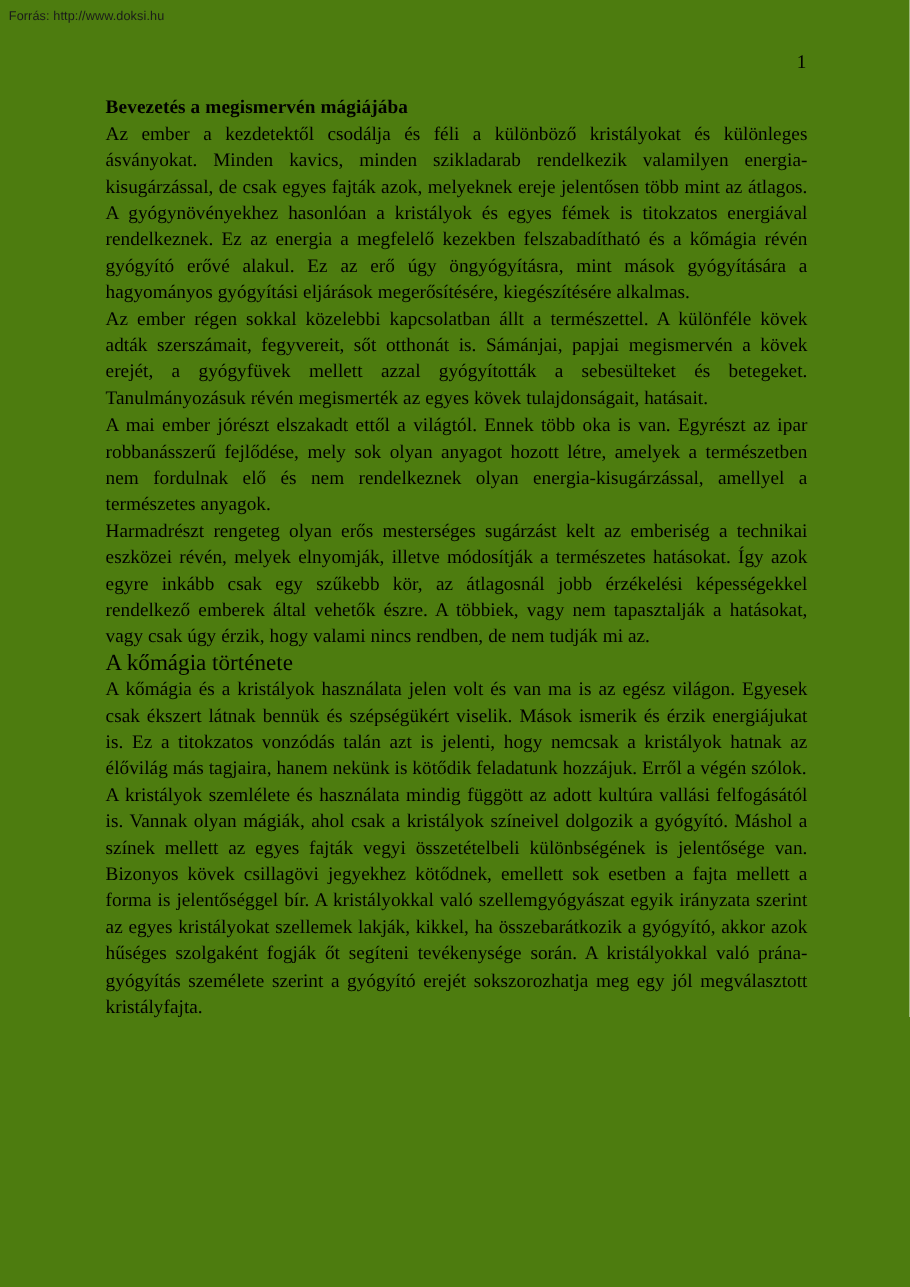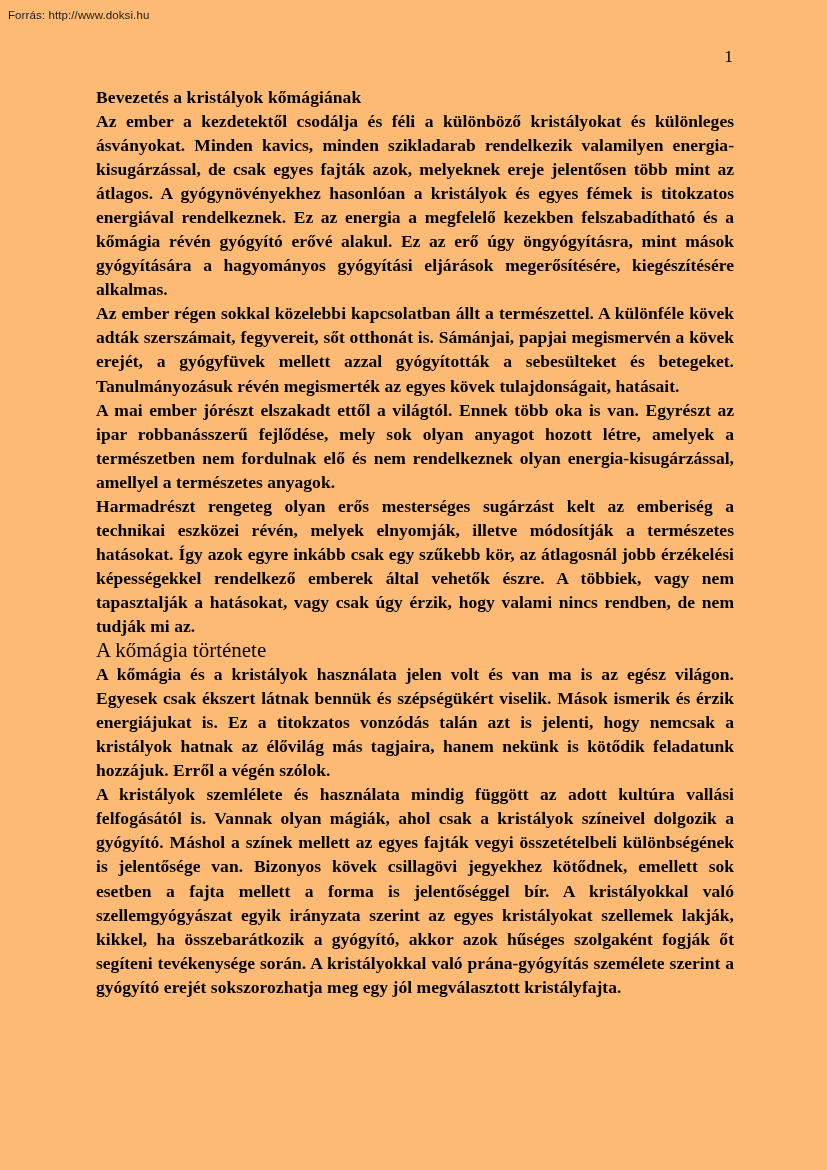--- a/index.html
+++ b/index.html
@@ -9,21 +9,21 @@
     background: #ffffff;
   }
   body {
     font-family: "Liberation Serif", "DejaVu Serif", serif;
     color: #000000;
   }
   .page {
     position: relative;
     width: 827px;
     height: 1170px;
-    background: #fdba74;
+    background: #4d7c0f;
     overflow: hidden;
     box-sizing: border-box;
   }
   
   .source-header {
     position: absolute;
     top: 9px;
     left: 8px;
     font-family: "Liberation Sans", "DejaVu Sans", sans-serif;
     font-size: 11.5px;
@@ -61,41 +61,40 @@
   p.para {
     margin: 0;
     font-size: 17.5px;
     line-height: 24.05px;
     text-align: justify;
     text-justify: inter-word;
     hyphens: none;
     -webkit-hyphens: none;
     letter-spacing: 0.02px;
     word-spacing: 0.1px;
-    font-weight: bold;
   }
   .subhead {
     margin: 0;
     font-size: 21px;
     line-height: 24.05px;
     text-align: left;
     font-weight: normal;
   }
 </style>
 </head>
 <body>
 
 <div class="page">
 
   <div class="source-header">Forrás: http://www.doksi.hu</div>
 
   <div class="page-number">1</div>
 
   <div class="content">
-    <h1 class="doc-title">Bevezetés a kristályok kőmágiának</h1>
+    <h1 class="doc-title">Bevezetés a megismervén mágiájába</h1>
     <div id="blocks">
         <p class="para">Az ember a kezdetektől csodálja és féli a különböző kristályokat és különleges ásványokat. Minden kavics, minden szikladarab rendelkezik valamilyen energia-kisugárzással, de csak egyes fajták azok, melyeknek ereje jelentősen több mint az átlagos. A gyógynövényekhez hasonlóan a kristályok és egyes fémek is titokzatos energiával rendelkeznek. Ez az energia a megfelelő kezekben felszabadítható és a kőmágia révén gyógyító erővé alakul. Ez az erő úgy öngyógyításra, mint mások gyógyítására a hagyományos gyógyítási eljárások megerősítésére, kiegészítésére alkalmas.</p>
         <p class="para">Az ember régen sokkal közelebbi kapcsolatban állt a természettel. A különféle kövek adták szerszámait, fegyvereit, sőt otthonát is. Sámánjai, papjai megismervén a kövek erejét, a gyógyfüvek mellett azzal gyógyították a sebesülteket és betegeket. Tanulmányozásuk révén megismerték az egyes kövek tulajdonságait, hatásait.</p>
         <p class="para">A mai ember jórészt elszakadt ettől a világtól. Ennek több oka is van. Egyrészt az ipar robbanásszerű fejlődése, mely sok olyan anyagot hozott létre, amelyek a természetben nem fordulnak elő és nem rendelkeznek olyan energia-kisugárzással, amellyel a természetes anyagok.</p>
         <p class="para">Harmadrészt rengeteg olyan erős mesterséges sugárzást kelt az emberiség a technikai eszközei révén, melyek elnyomják, illetve módosítják a természetes hatásokat. Így azok egyre inkább csak egy szűkebb kör, az átlagosnál jobb érzékelési képességekkel rendelkező emberek által vehetők észre. A többiek, vagy nem tapasztalják a hatásokat, vagy csak úgy érzik, hogy valami nincs rendben, de nem tudják mi az.</p>
         <p class="subhead">A kőmágia története</p>
         <p class="para">A kőmágia és a kristályok használata jelen volt és van ma is az egész világon. Egyesek csak ékszert látnak bennük és szépségükért viselik. Mások ismerik és érzik energiájukat is. Ez a titokzatos vonzódás talán azt is jelenti, hogy nemcsak a kristályok hatnak az élővilág más tagjaira, hanem nekünk is kötődik feladatunk hozzájuk. Erről a végén szólok.</p>
         <p class="para">A kristályok szemlélete és használata mindig függött az adott kultúra vallási felfogásától is. Vannak olyan mágiák, ahol csak a kristályok színeivel dolgozik a gyógyító. Máshol a színek mellett az egyes fajták vegyi összetételbeli különbségének is jelentősége van. Bizonyos kövek csillagövi jegyekhez kötődnek, emellett sok esetben a fajta mellett a forma is jelentőséggel bír. A kristályokkal való szellemgyógyászat egyik irányzata szerint az egyes kristályokat szellemek lakják, kikkel, ha összebarátkozik a gyógyító, akkor azok hűséges szolgaként fogják őt segíteni tevékenysége során. A kristályokkal való prána-gyógyítás személete szerint a gyógyító erejét sokszorozhatja meg egy jól megválasztott kristályfajta.</p>
       </div>
   </div>

